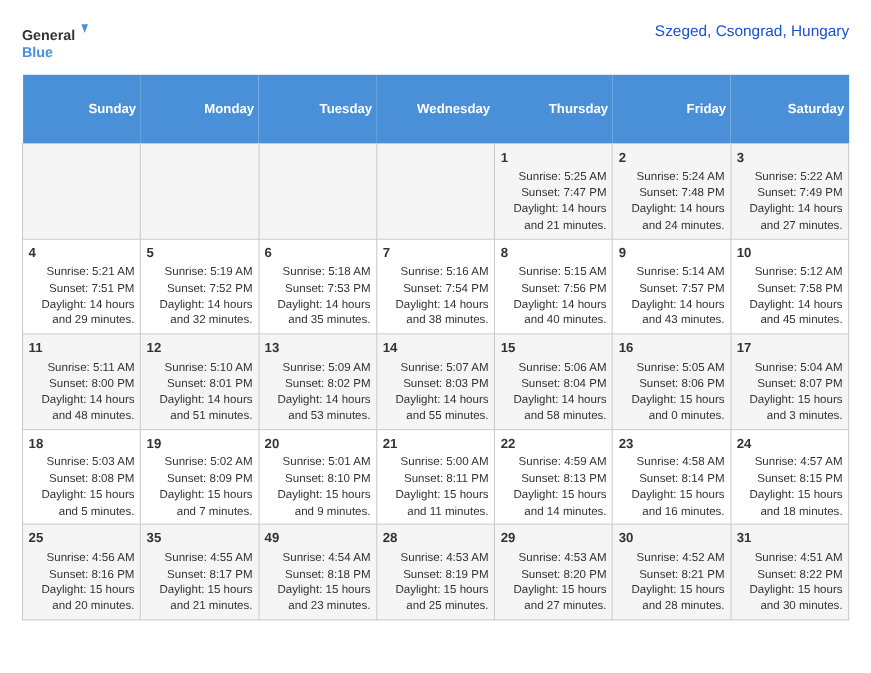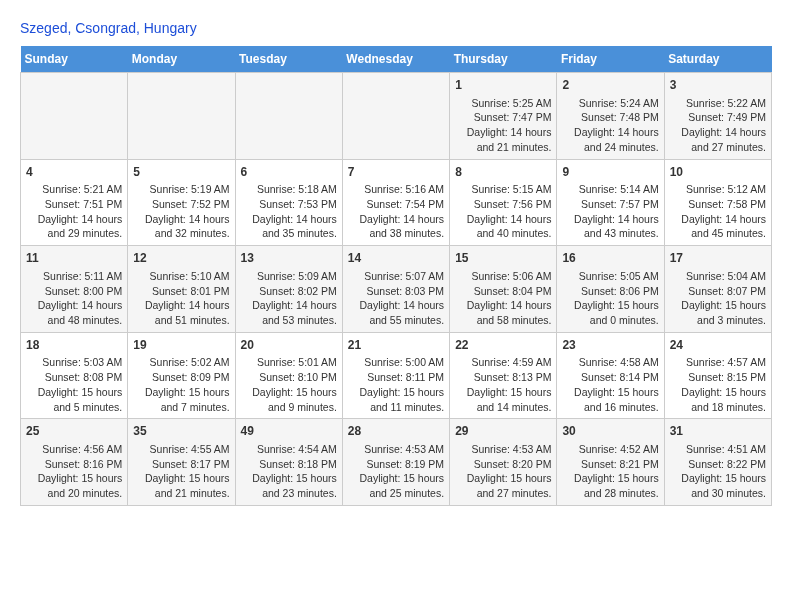--- a/index.html
+++ b/index.html
@@ -34,22 +34,22 @@
       color: #1d4ed8;
     }
     table {
       width: 100%;
       border-collapse: collapse;
       font-size: 11px;
     }
     thead tr th {
       background-color: #4a90d9;
       color: #fff;
-      padding: 6px 4px;
-      text-align: left;
+      padding: 24px 4px;
+      text-align: right;
       font-size: 12px;
       font-weight: bold;
     }
     tbody tr td {
       border: 1px solid #ccc;
       vertical-align: top;
       padding: 4px 5px;
       width: 107px;
       height: 80px;
       color: #333;
@@ -73,20 +73,27 @@
       text-align: right;
     }
     td.empty {
       background-color: #f9f9f9;
     }
   </style>
 </head>
 <body>
 
 <div class="header">
+  <div class="logo">
+    <svg width="60" height="38" viewBox="0 0 60 38">
+      <text x="0" y="16" font-size="13" font-weight="bold" font-family="Arial" fill="#333">General</text>
+      <text x="0" y="32" font-size="13" font-weight="bold" font-family="Arial" fill="#4a90d9">Blue</text>
+      <polygon points="54,2 60,2 57,10" fill="#4a90d9"></polygon>
+    </svg>
+  </div>
   <div class="title-block">
     <div class="location">Szeged, Csongrad, Hungary</div>
   </div>
 </div>
 
 <table>
   <thead>
     <tr>
     <th>Sunday</th>
         <th>Monday</th>

